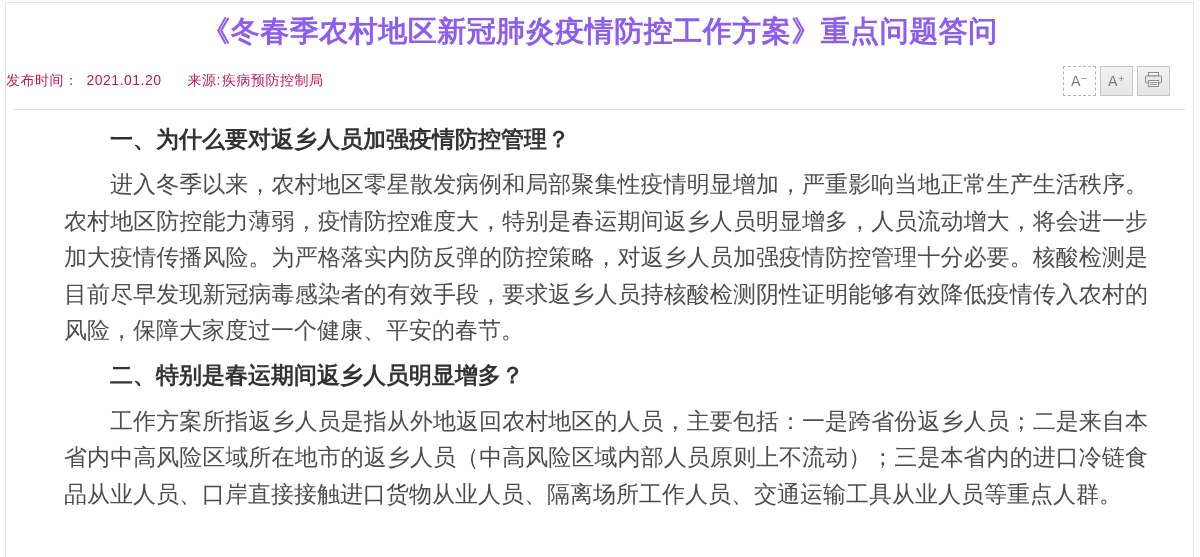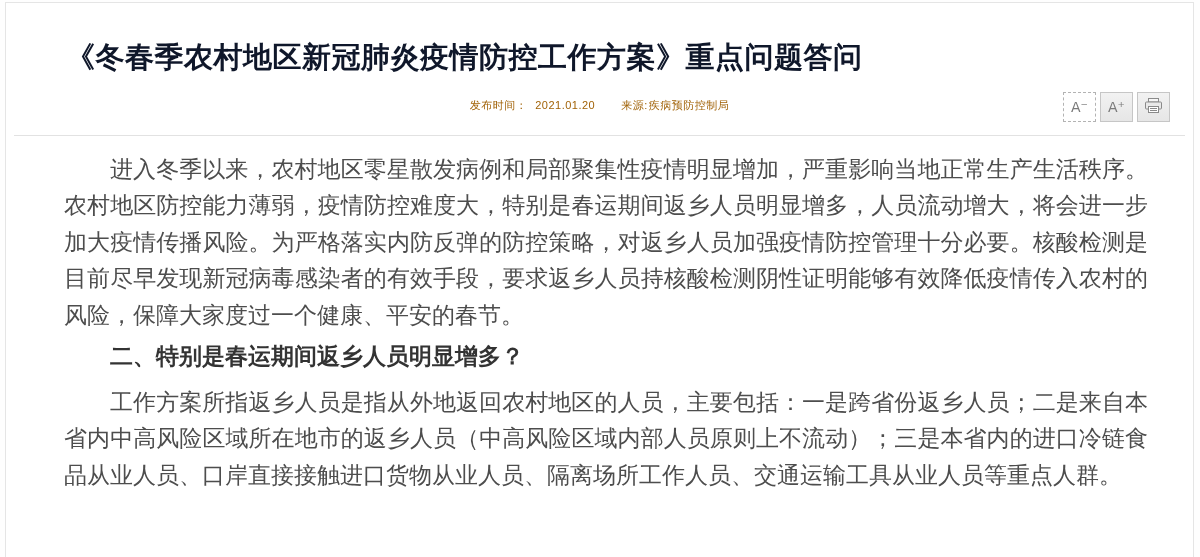--- a/index.html
+++ b/index.html
@@ -15,38 +15,38 @@
     position: relative;
     box-sizing: border-box;
     margin: 2px 6px 0 5px;
     height: 555px;
     background: #ffffff;
     border: 1px solid #e5e5e5;
     border-bottom: none;
     overflow: hidden;
   }
   .article-title {
-    margin: 36px 60px 0;
-    text-align: left;
-    color: #0f172a;
+    margin: 10px 60px 0;
+    text-align: center;
+    color: #8b5cf6;
     font-family: "Liberation Sans", sans-serif;
     font-weight: bold;
     font-size: 29px;
     line-height: 1.3;
     letter-spacing: 0.5px;
   }
   .meta-row {
     position: relative;
     margin-top: 15px;
     height: 33px;
   }
   .meta {
-    text-align: center;
-    color: #a16207;
-    font-size: 11px;
+    text-align: left;
+    color: #be185d;
+    font-size: 14px;
     padding-top: 6px;
     letter-spacing: 0.5px;
   }
   .meta .publish-label { margin-right: 8px; }
   .meta .publish-date  { margin-right: 26px; }
   .meta .source-label  { margin-right: 1px; }
   .toolbar {
     position: absolute;
     right: 23px;
     top: 0;
@@ -131,18 +131,19 @@
             <line x1="5" y1="12.5" x2="12" y2="12.5" stroke="#8a8a8a"></line>
           </svg>
         </span>
       </div>
     </div>
   </div>
 
   <div class="divider"></div>
 
   <div class="content">
+    <h2 class="q-heading">一、为什么要对返乡人员加强疫情防控管理？</h2>
     <p class="answer">进入冬季以来，农村地区零星散发病例和局部聚集性疫情明显增加，严重影响当地正常生产生活秩序。农村地区防控能力薄弱，疫情防控难度大，特别是春运期间返乡人员明显增多，人员流动增大，将会进一步加大疫情传播风险。为严格落实内防反弹的防控策略，对返乡人员加强疫情防控管理十分必要。核酸检测是目前尽早发现新冠病毒感染者的有效手段，要求返乡人员持核酸检测阴性证明能够有效降低疫情传入农村的风险，保障大家度过一个健康、平安的春节。</p>
     <h2 class="q-heading">二、特别是春运期间返乡人员明显增多？</h2>
     <p class="answer">工作方案所指返乡人员是指从外地返回农村地区的人员，主要包括：一是跨省份返乡人员；二是来自本省内中高风险区域所在地市的返乡人员（中高风险区域内部人员原则上不流动）；三是本省内的进口冷链食品从业人员、口岸直接接触进口货物从业人员、隔离场所工作人员、交通运输工具从业人员等重点人群。</p>
   </div>
 
 </div>
 
 </body></html>

